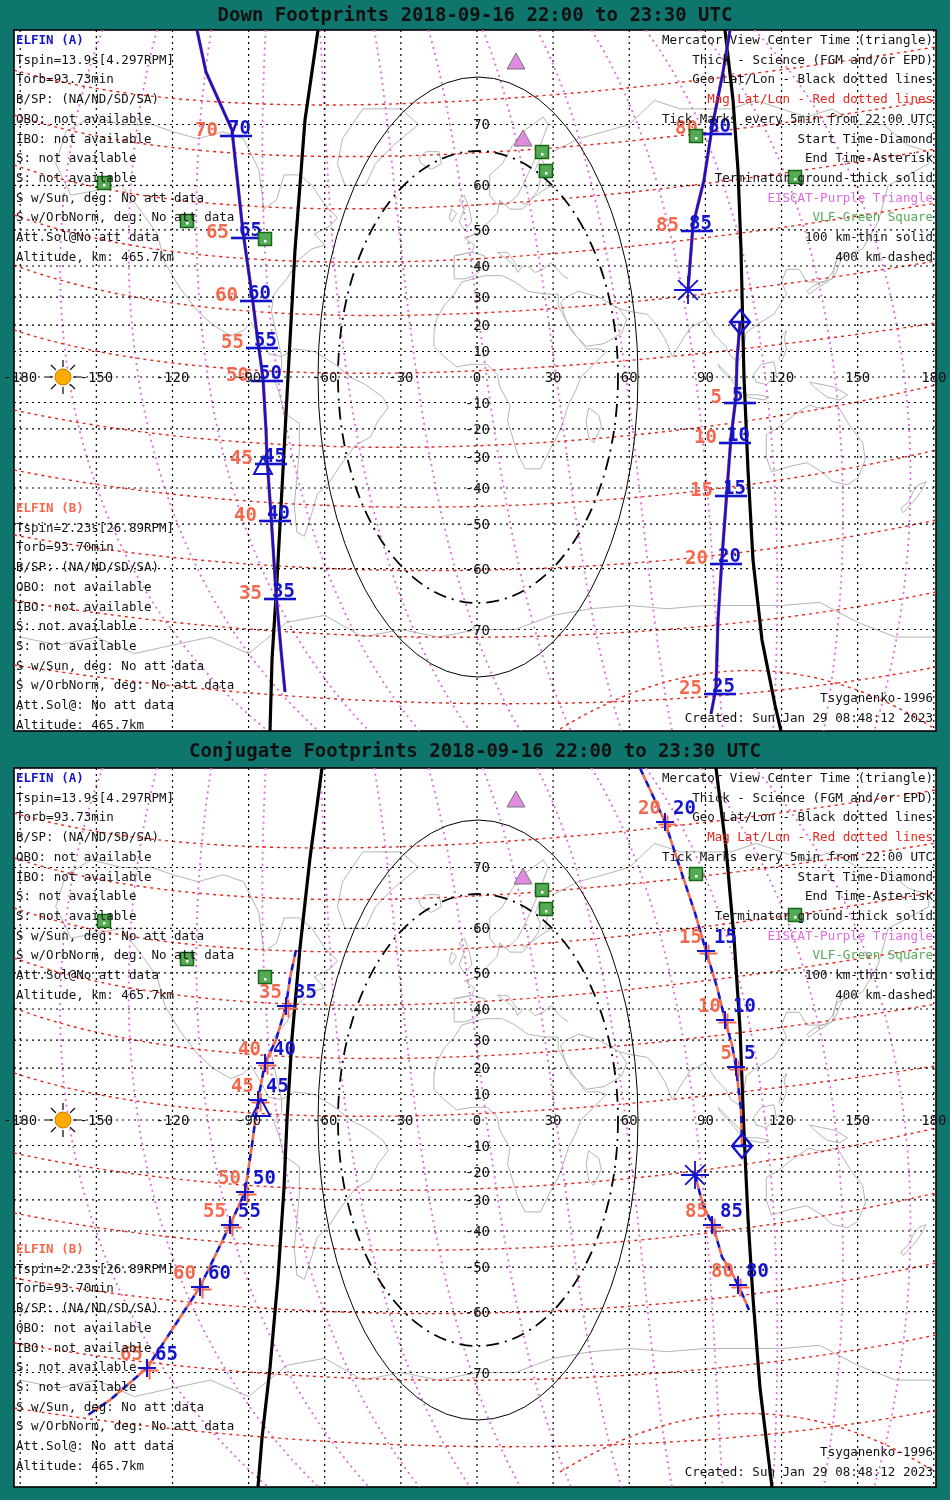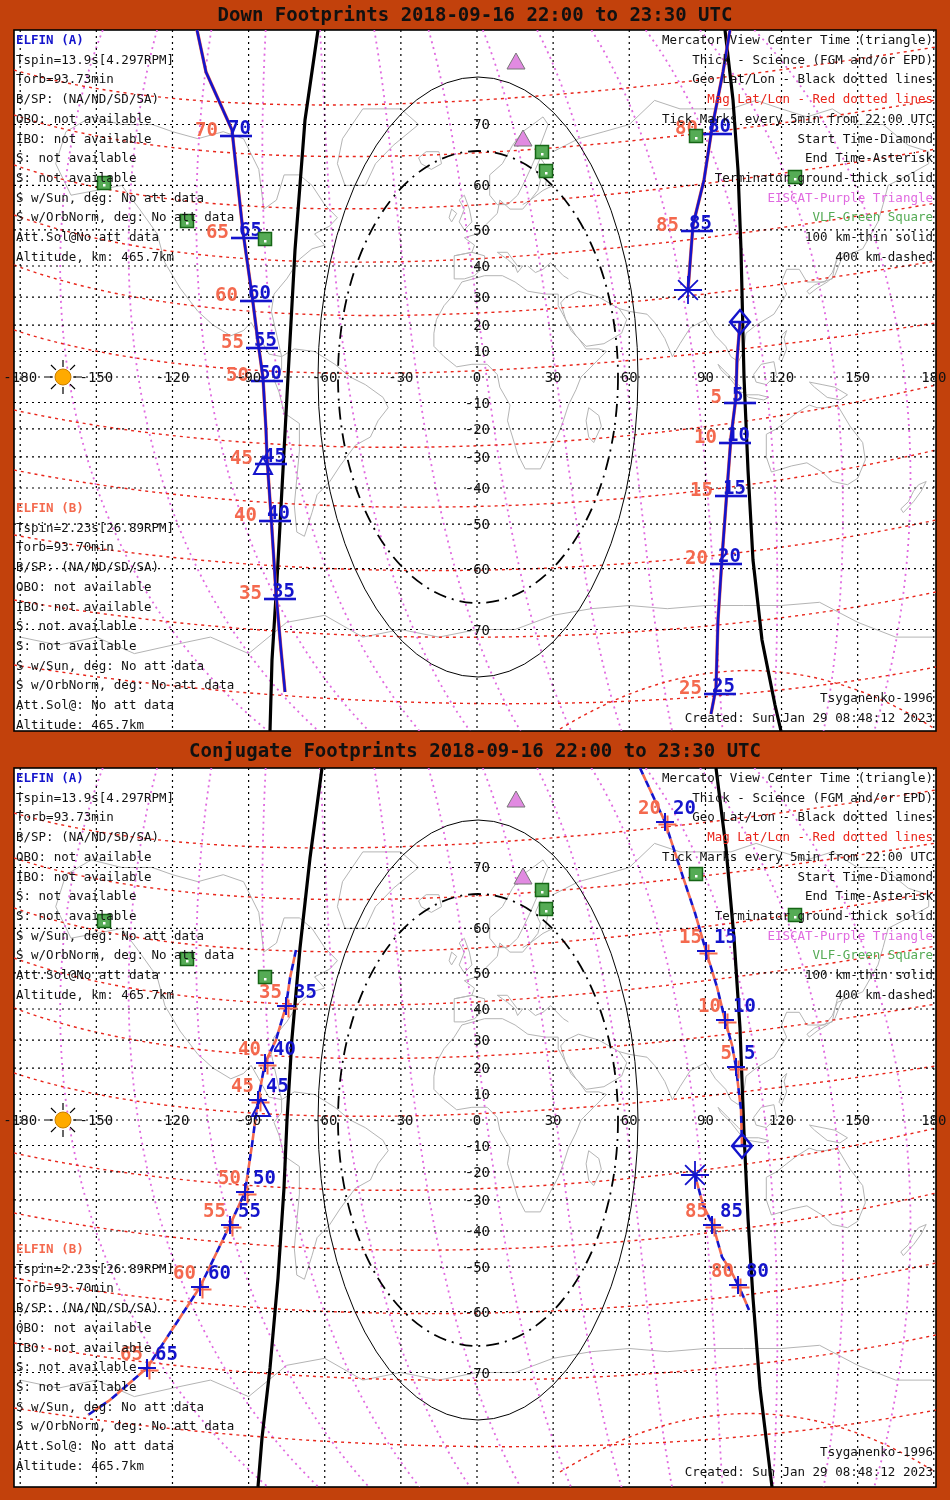--- a/index.html
+++ b/index.html
@@ -1,16 +1,16 @@
 <!DOCTYPE html>
 <html><head>
 <meta charset="utf-8">
 <style>
   html,body{margin:0;padding:0;background:#ffffff;}
-  .page{position:relative;width:950px;height:1500px;background:#c2410c;overflow:hidden;
+  .page{position:relative;width:950px;height:1500px;background:#0f766e;overflow:hidden;
         font-family:"DejaVu Sans Mono", monospace;}
   svg{display:block;}
   text{font-family:"DejaVu Sans Mono", monospace;}
 </style>
 </head>
 <body>
 
 <div class="page">
   <svg id="panel-0" width="950" height="738" viewBox="0 0 950 738">
       <text x="475" y="21" font-size="19" fill="#111111" text-anchor="middle" font-weight="700">Down Footprints 2018-09-16 22:00 to 23:30 UTC</text>

